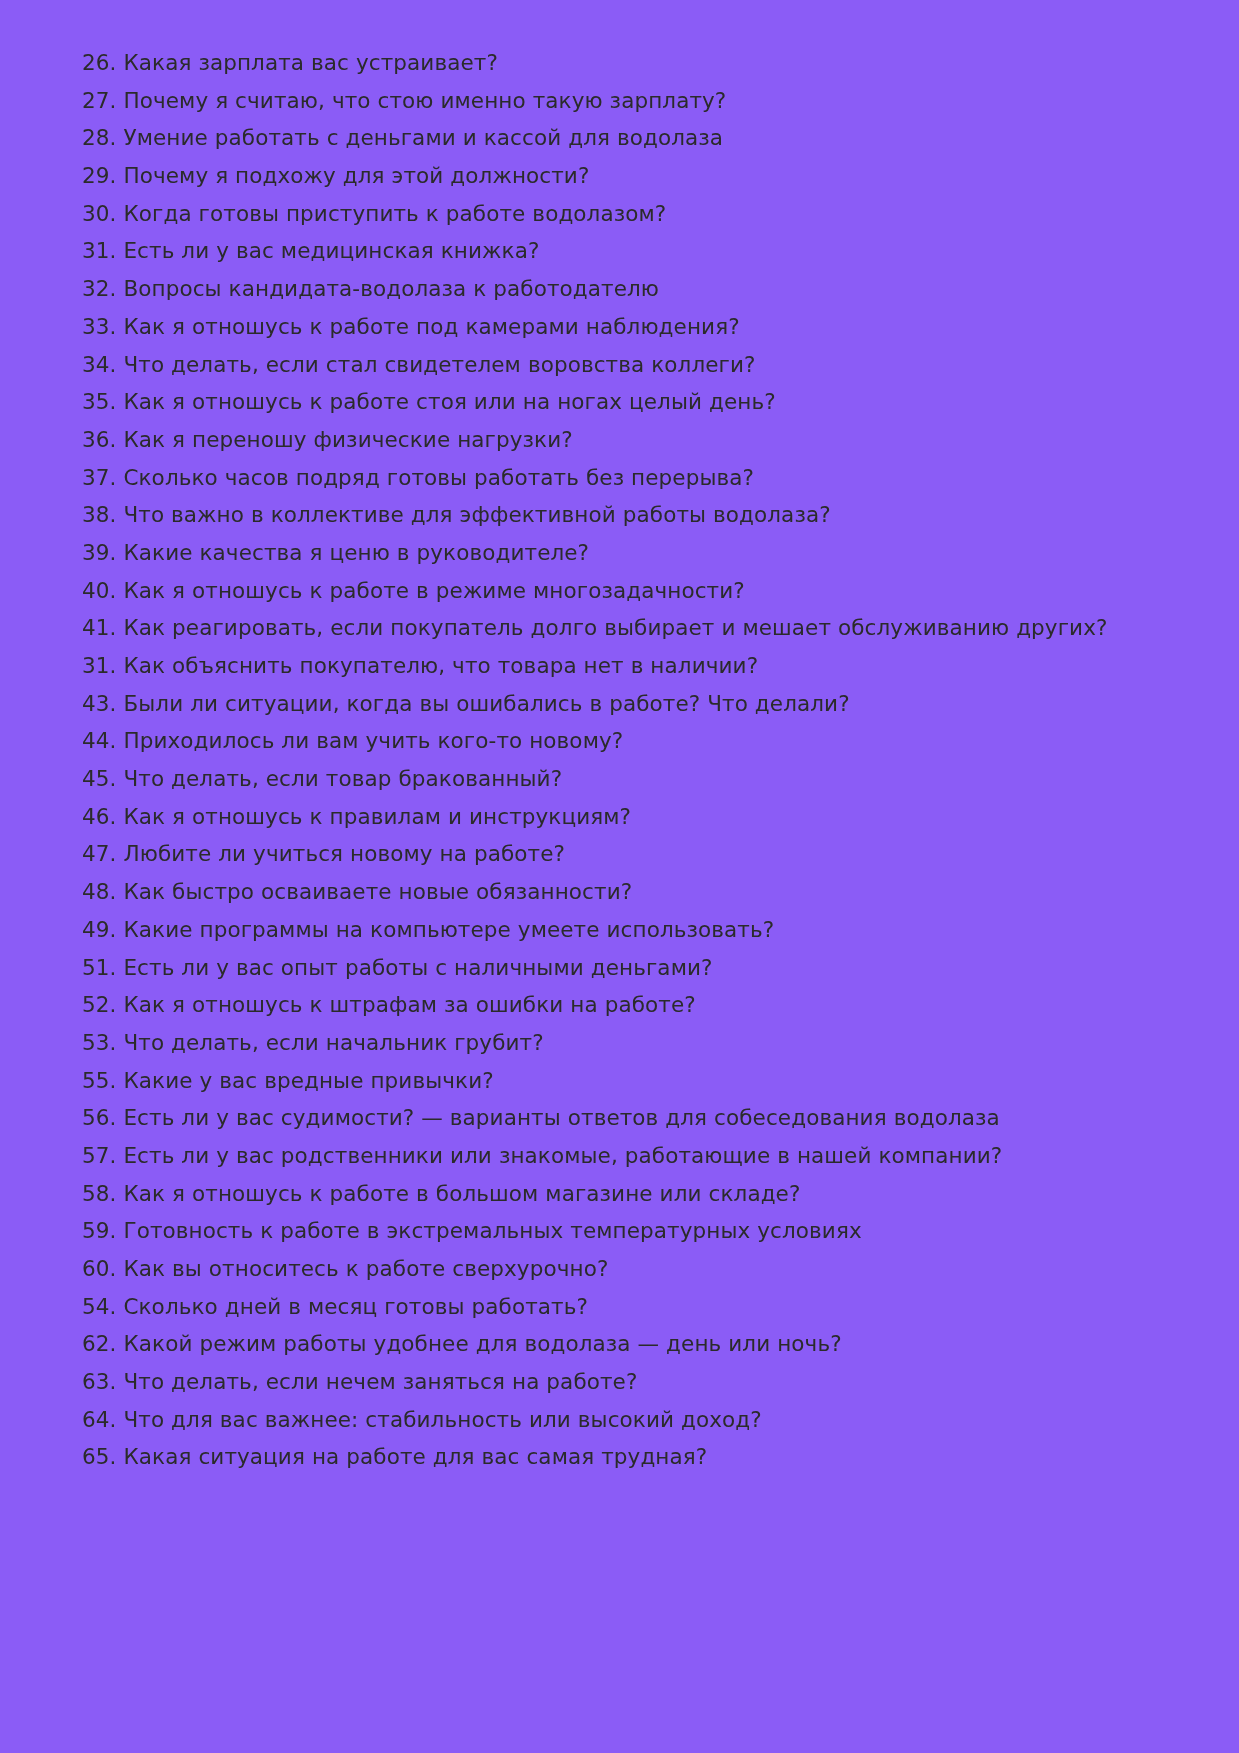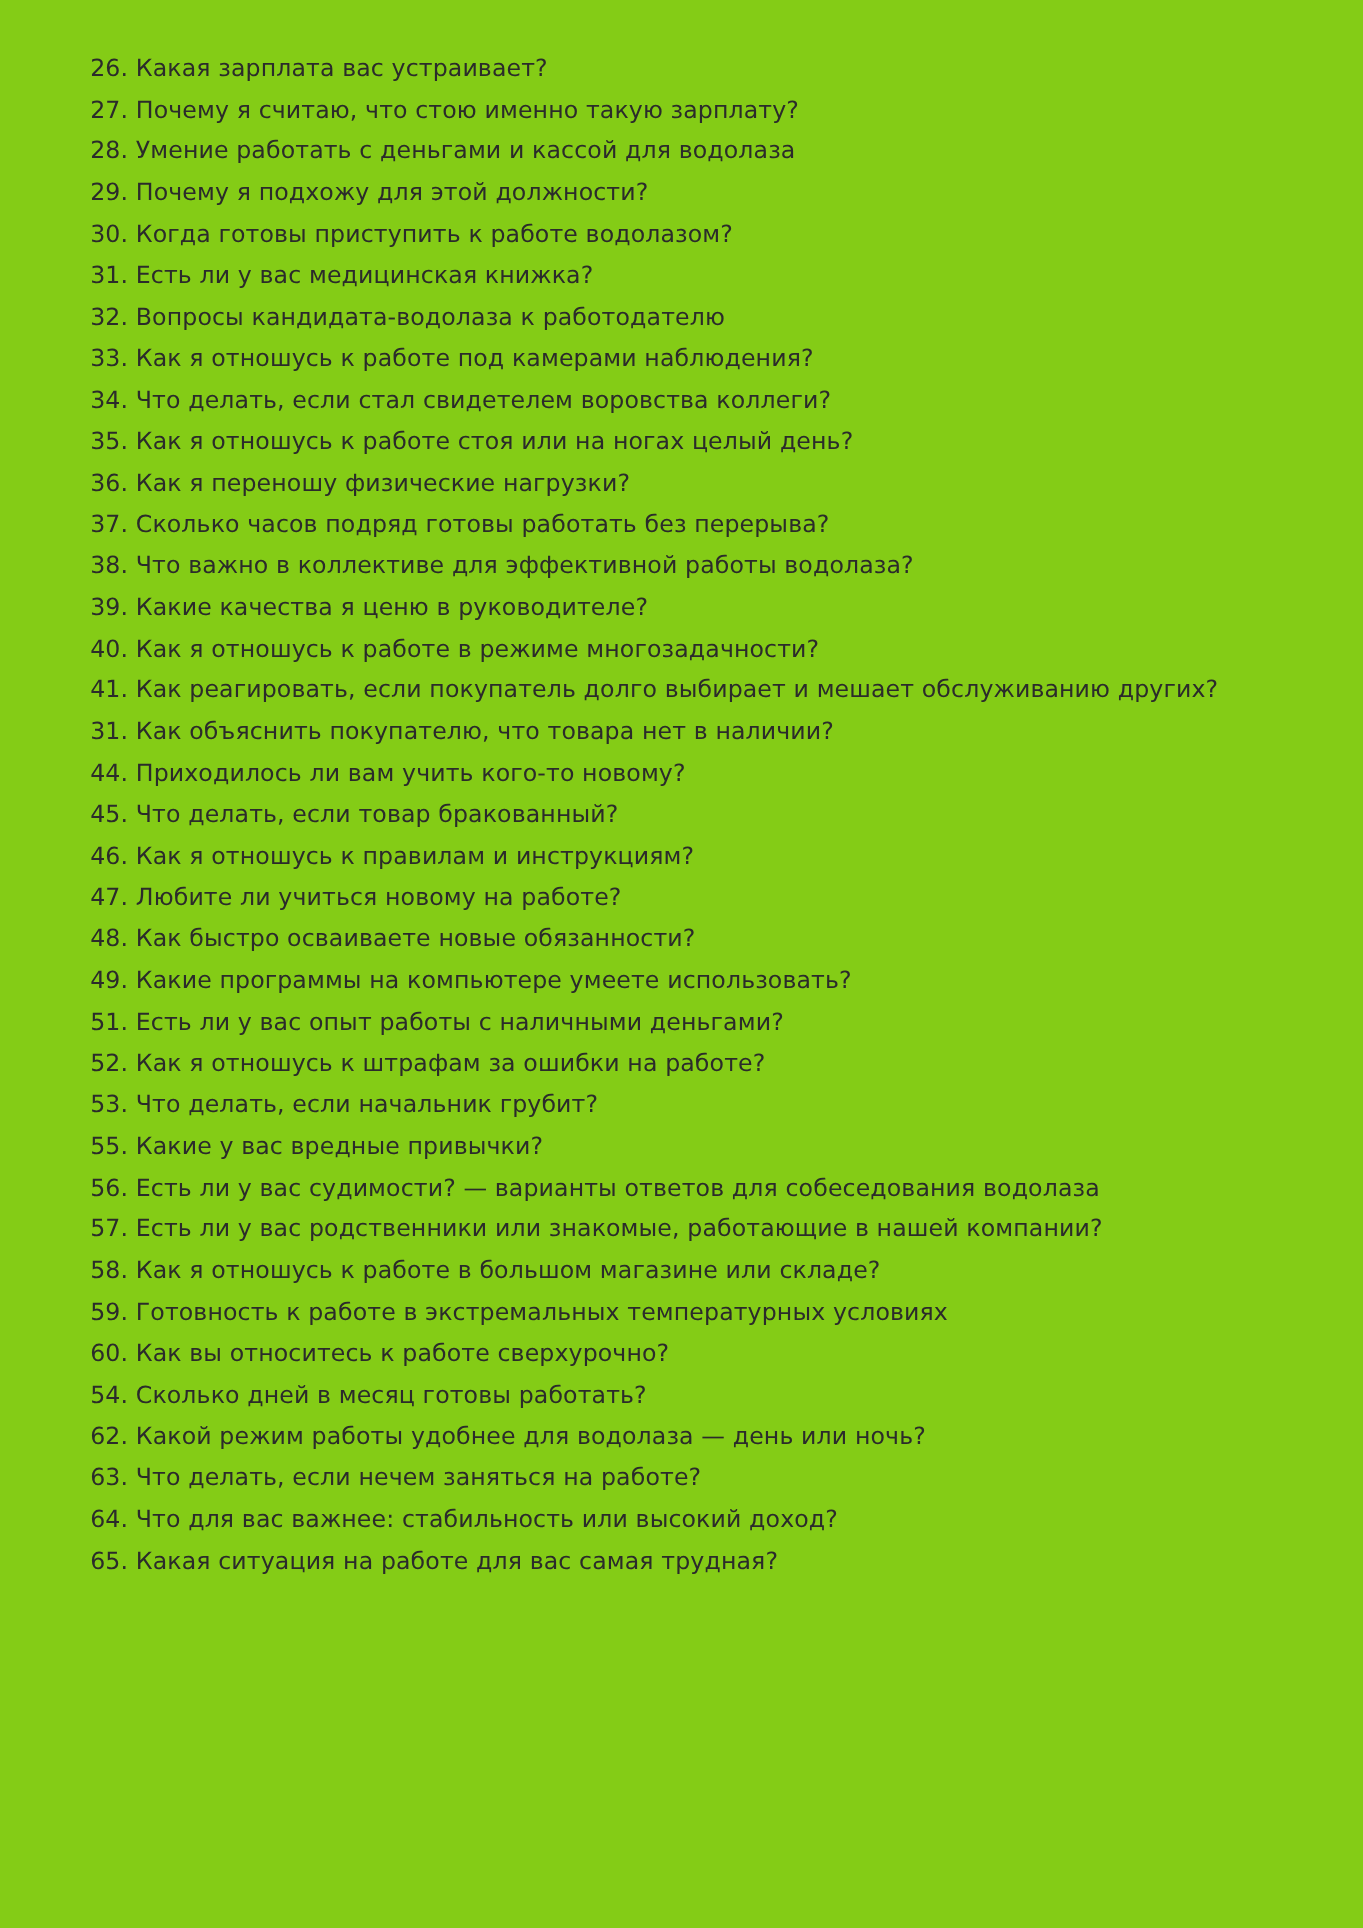--- a/index.html
+++ b/index.html
@@ -11,21 +11,21 @@
     width: 1239px;
     min-height: 1753px;
     font-family: "DejaVu Sans", sans-serif;
     color: #231f20;
   }
   .page {
     width: 1239px;
     min-height: 1753px;
     box-sizing: border-box;
     padding: 52px 80px 60px 82px;
-    background: #84cc16;
+    background: #8b5cf6;
   }
   .question-list {
     list-style: none;
     margin: 0;
     padding: 0;
   }
   .question-item {
     font-size: 21.5px;
     line-height: 1.0;
     letter-spacing: 0.1px;
@@ -50,20 +50,21 @@
       <li class="question-item">33. Как я отношусь к работе под камерами наблюдения?</li>
       <li class="question-item">34. Что делать, если стал свидетелем воровства коллеги?</li>
       <li class="question-item">35. Как я отношусь к работе стоя или на ногах целый день?</li>
       <li class="question-item">36. Как я переношу физические нагрузки?</li>
       <li class="question-item">37. Сколько часов подряд готовы работать без перерыва?</li>
       <li class="question-item">38. Что важно в коллективе для эффективной работы водолаза?</li>
       <li class="question-item">39. Какие качества я ценю в руководителе?</li>
       <li class="question-item">40. Как я отношусь к работе в режиме многозадачности?</li>
       <li class="question-item">41. Как реагировать, если покупатель долго выбирает и мешает обслуживанию других?</li>
       <li class="question-item">31. Как объяснить покупателю, что товара нет в наличии?</li>
+      <li class="question-item">43. Были ли ситуации, когда вы ошибались в работе? Что делали?</li>
       <li class="question-item">44. Приходилось ли вам учить кого-то новому?</li>
       <li class="question-item">45. Что делать, если товар бракованный?</li>
       <li class="question-item">46. Как я отношусь к правилам и инструкциям?</li>
       <li class="question-item">47. Любите ли учиться новому на работе?</li>
       <li class="question-item">48. Как быстро осваиваете новые обязанности?</li>
       <li class="question-item">49. Какие программы на компьютере умеете использовать?</li>
       <li class="question-item">51. Есть ли у вас опыт работы с наличными деньгами?</li>
       <li class="question-item">52. Как я отношусь к штрафам за ошибки на работе?</li>
       <li class="question-item">53. Что делать, если начальник грубит?</li>
       <li class="question-item">55. Какие у вас вредные привычки?</li>

